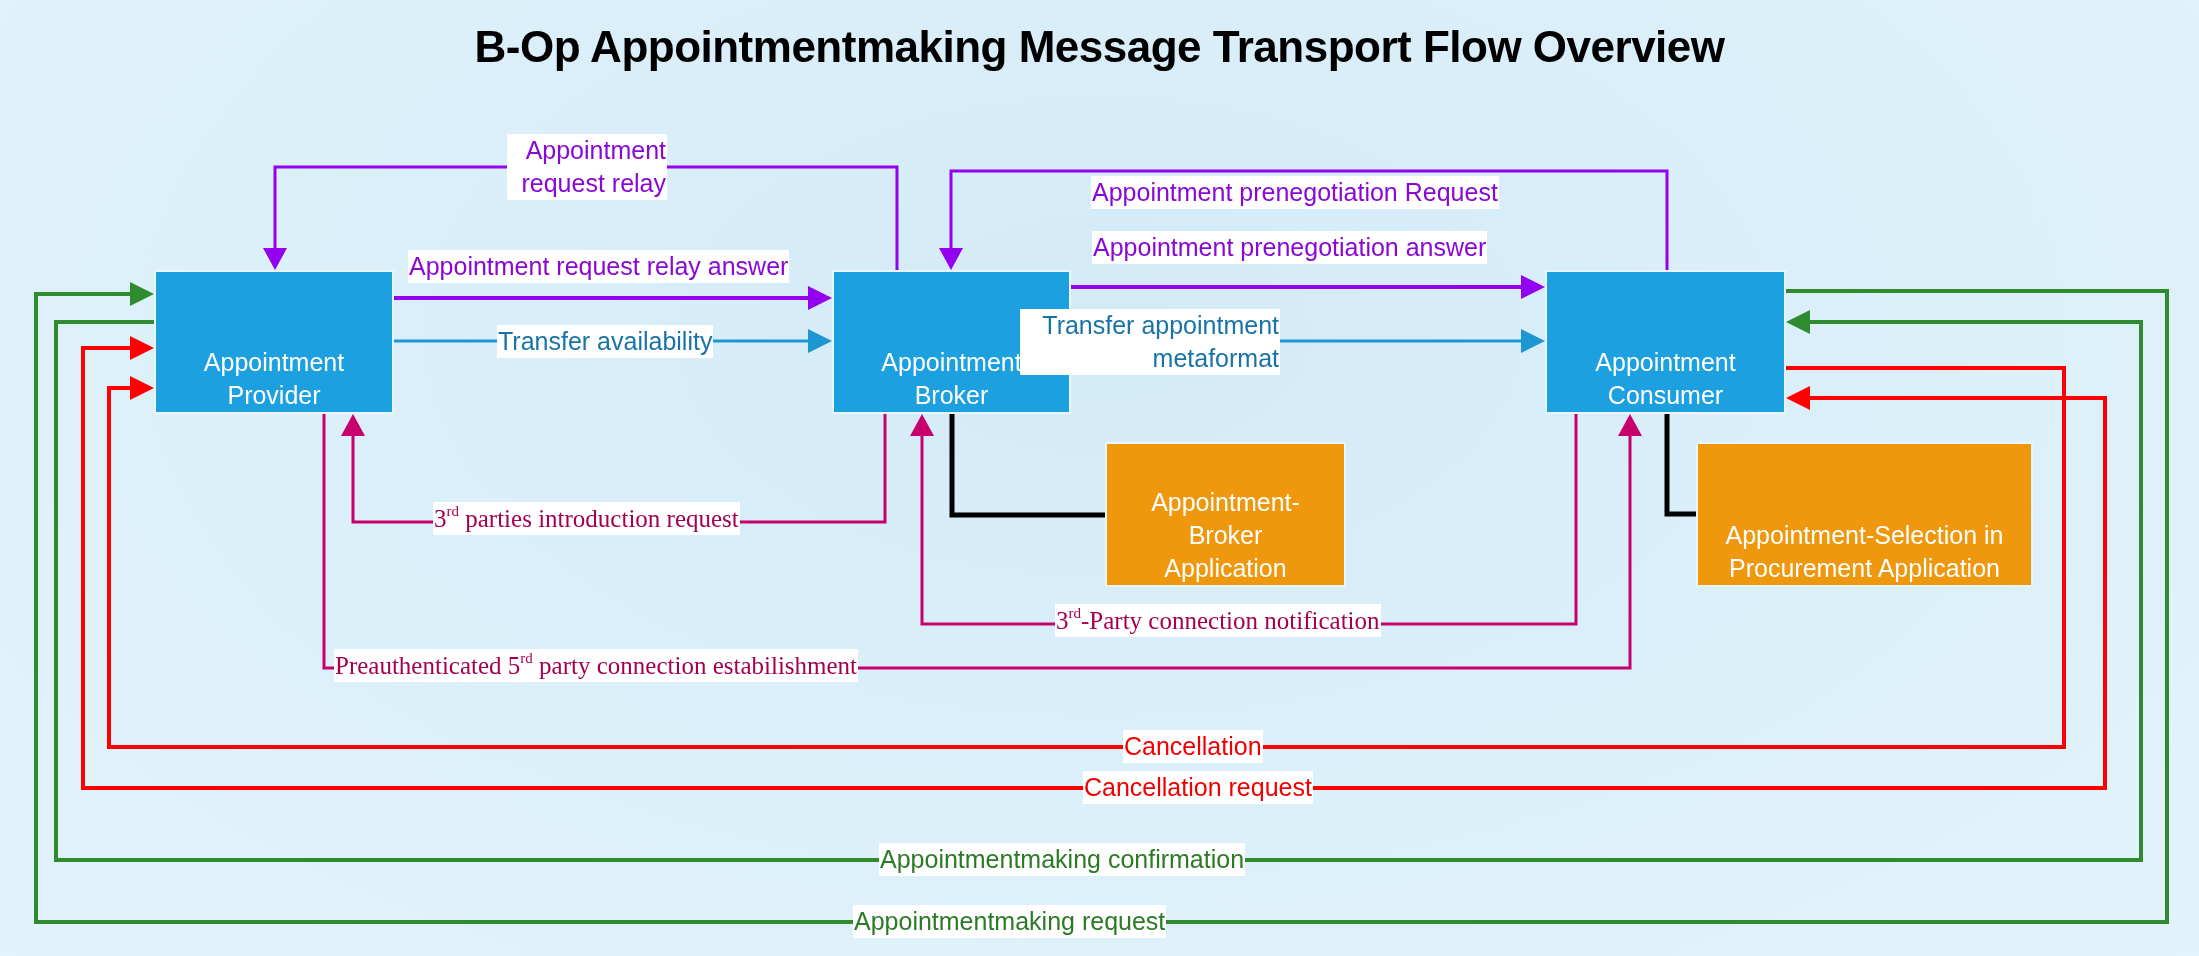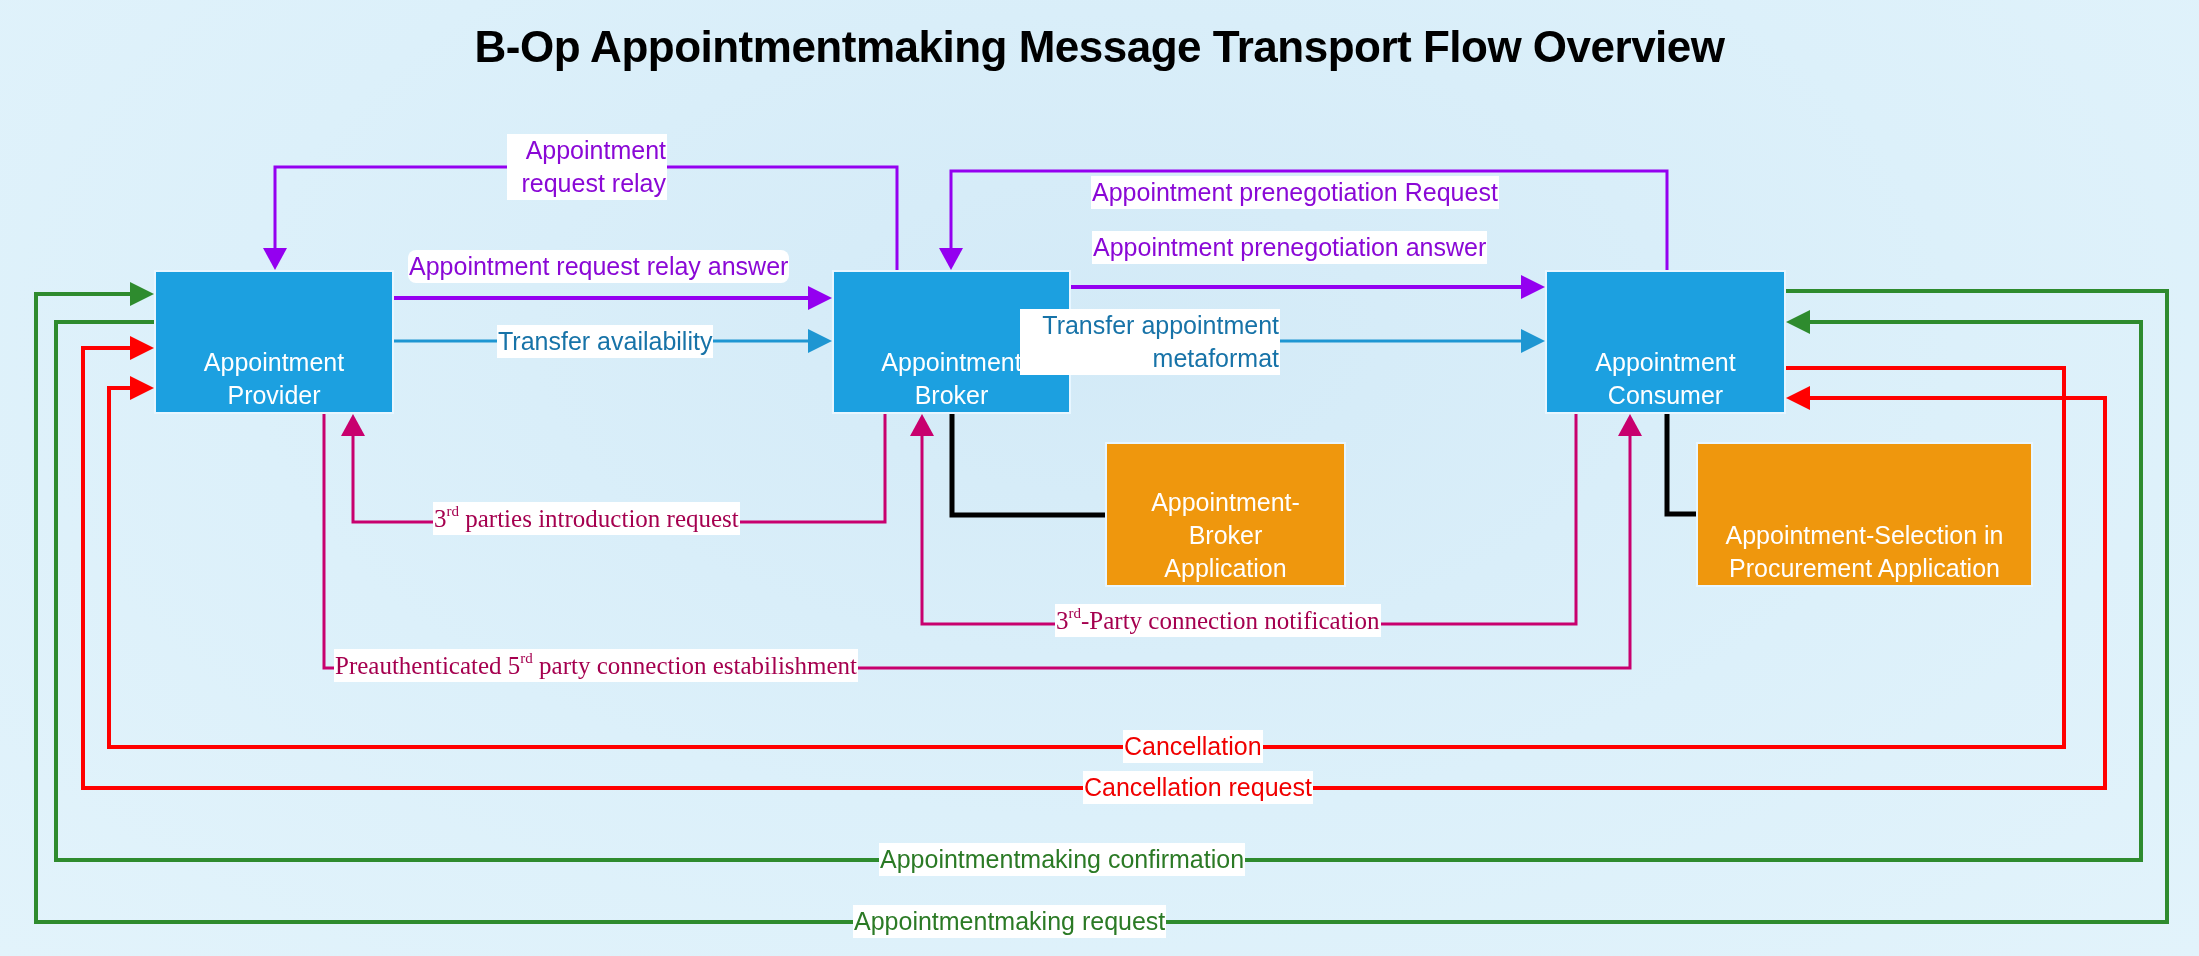--- a/index.html
+++ b/index.html
@@ -105,21 +105,21 @@
   <div class="node orange" style="left:1105px;top:442px;width:241px;height:145px;">
     <span style="width:200px">Appointment- Broker Application</span>
   </div>
   <div class="node orange" style="left:1696px;top:442px;width:337px;height:145px;">
     <span style="width:320px">Appointment-Selection in Procurement Application</span>
   </div>
 
   <div class="lbl purple" style="left:507px;top:134px;width:158px;white-space:normal;">
     <span>Appointment request relay</span>
   </div>
-  <div class="lbl purple" style="left:408px;top:250px;border-radius:8px;">Appointment request relay answer</div>
+  <div class="lbl purple" style="left:408px;top:250px;">Appointment request relay answer</div>
   <div class="lbl teal" style="left:497px;top:325px;">Transfer availability</div>
   <div class="lbl purple" style="left:1091px;top:176px;">Appointment prenegotiation Request</div>
   <div class="lbl purple" style="left:1092px;top:231px;">Appointment prenegotiation answer</div>
   <div class="lbl teal" style="left:1020px;top:309px;width:258px;white-space:normal;">
     <span>Transfer appointment metaformat</span>
   </div>
   <div class="lbl magenta" style="left:433px;top:502px;">
     <span>3</span><sup>rd</sup><span> parties introduction request</span>
   </div>
   <div class="lbl magenta" style="left:1055px;top:604px;">

